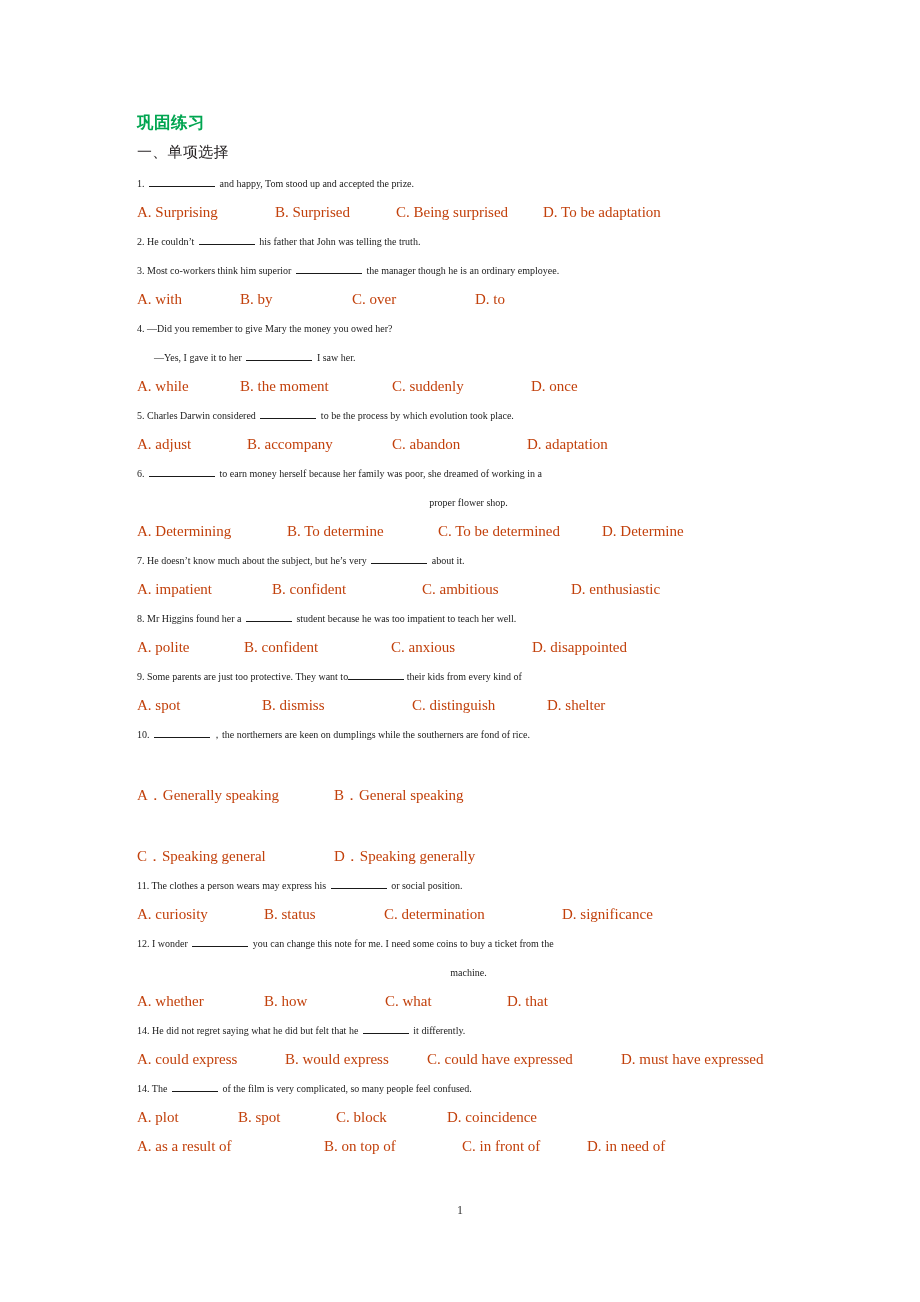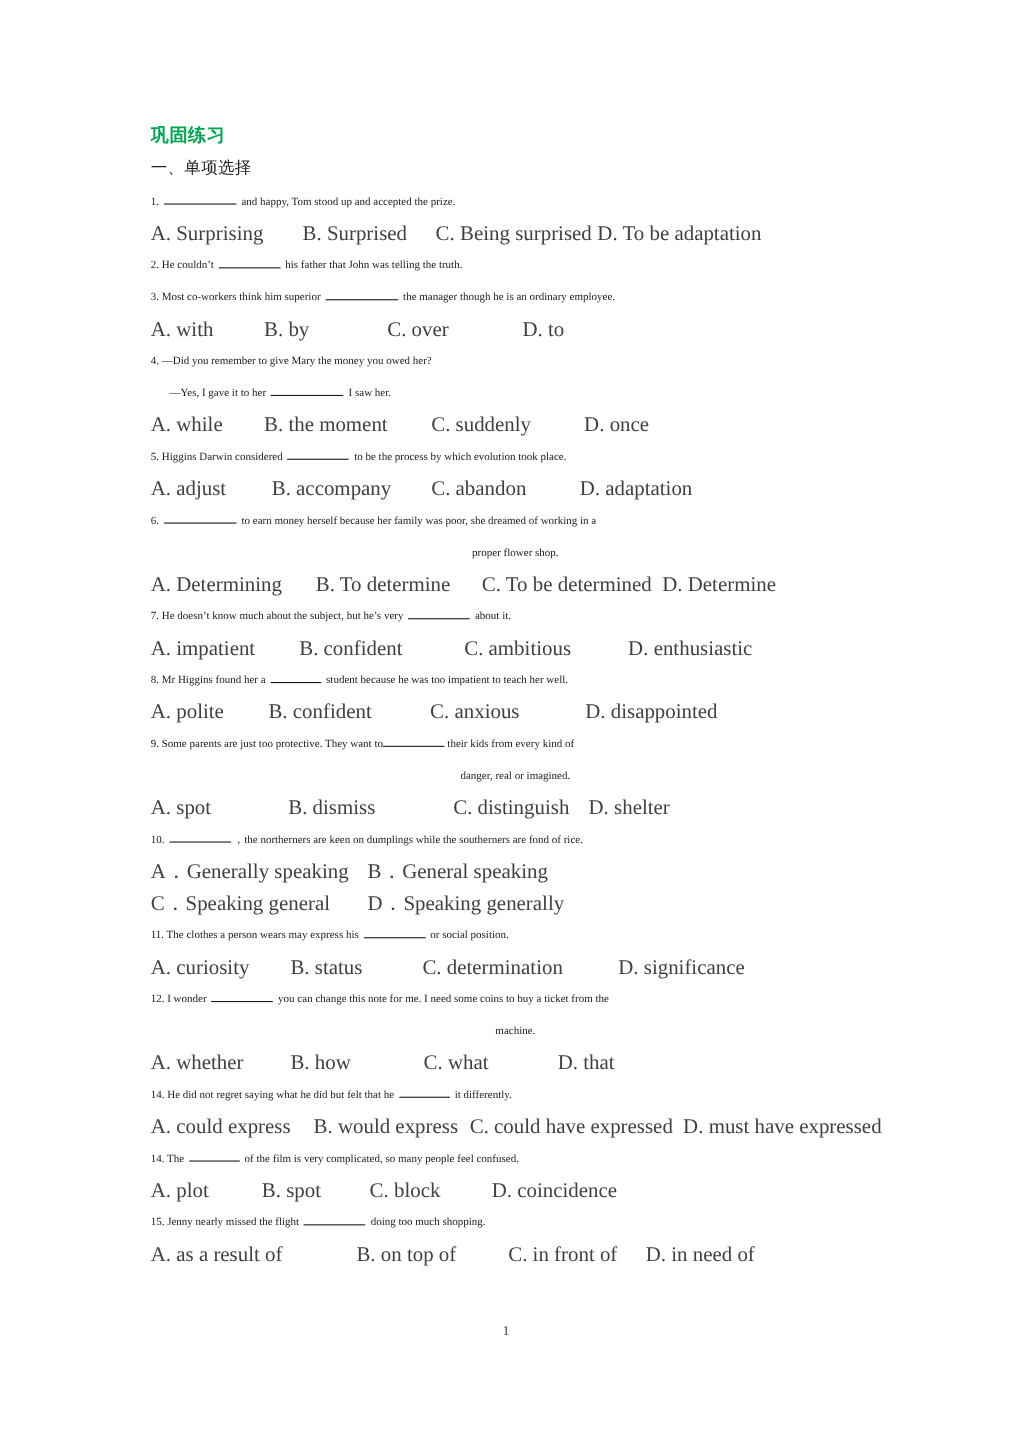--- a/index.html
+++ b/index.html
@@ -69,36 +69,37 @@
     vertical-align: baseline;
     height: 0.92em;
     margin: 0 2px;
   }
   .blank.w-s { width: 46px; }
   .blank.w-m { width: 56px; }
   .blank.w-l { width: 66px; }
   .blank.nospace { margin: 0 0 0 0; }
 
   .opts {
-    font-size: 19px;
+    font-size: 15px;
     line-height: 29px;
     margin: 0;
-    color: #404040;
+    color: #c2410c;
     position: relative;
     height: 29px;
     white-space: nowrap;
   }
   .opts span.opt {
     position: absolute;
     top: 0;
     left: 0;
     white-space: nowrap;
   }
   .opts.twocol {
     height: 29px;
+    margin-top: 32px;
   }
   .pagenum {
     position: absolute;
     left: 0;
     right: 0;
     top: 1203px;
     text-align: center;
     font-size: 12px;
     color: #333;
     font-family: "Liberation Serif", "DejaVu Serif", serif;
@@ -136,21 +137,21 @@
     <div class="q">
         <span class="cont"><span>—Yes, I gave it to her </span><span class="blank w-l"></span><span> I saw her.</span></span>
       </div>
     <div class="opts">
       <span class="opt" style="left:0px">A. while</span>
       <span class="opt" style="left:103px">B. the moment</span>
       <span class="opt" style="left:255px">C. suddenly</span>
       <span class="opt" style="left:394px">D. once</span>
     </div>
 
-    <div class="q"><span>5.</span> <span>Higgins Darwin considered </span><span class="blank w-m"></span><span> to be the process by which evolution took place.</span></div>
+    <div class="q"><span>5.</span> <span>Charles Darwin considered </span><span class="blank w-m"></span><span> to be the process by which evolution took place.</span></div>
     <div class="opts">
       <span class="opt" style="left:0px">A. adjust</span>
       <span class="opt" style="left:110px">B. accompany</span>
       <span class="opt" style="left:255px">C. abandon</span>
       <span class="opt" style="left:390px">D. adaptation</span>
     </div>
 
     <div class="q wrap"><span>6.</span> <span class="blank w-l"></span><span> to earn money herself because her family was poor, she dreamed of working in a</span><span class="l2">proper flower shop.</span></div>
     <div class="opts">
       <span class="opt" style="left:0px">A. Determining</span>
@@ -168,26 +169,26 @@
     </div>
 
     <div class="q"><span>8.</span> <span>Mr Higgins found her a </span><span class="blank w-s"></span><span> student because he was too impatient to teach her well.</span></div>
     <div class="opts">
       <span class="opt" style="left:0px">A. polite</span>
       <span class="opt" style="left:107px">B. confident</span>
       <span class="opt" style="left:254px">C. anxious</span>
       <span class="opt" style="left:395px">D. disappointed</span>
     </div>
 
-    <div class="q wrap"><span>9.</span> <span>Some parents are just too protective. They want to</span><span class="blank w-m nospace"></span><span> their kids from every kind of</span><span class="l2">danger, real or imagined.</span></div>
+    <div class="q wrap"><span>9.</span> <span>Some parents are just too protective. They want to</span><span class="blank w-m nospace"></span><span> their kids from every kind of</span></div>
     <div class="opts">
       <span class="opt" style="left:0px">A. spot</span>
       <span class="opt" style="left:125px">B. dismiss</span>
       <span class="opt" style="left:275px">C. distinguish</span>
-      <span class="opt" style="left:398px">D. shelter</span>
+      <span class="opt" style="left:410px">D. shelter</span>
     </div>
 
     <div class="q"><span>10.</span> <span class="blank w-m"></span><span>，the northerners are keen on dumplings while the southerners are fond of rice.</span></div>
     <div class="opts twocol">
       <span class="opt" style="left:0px">A．Generally speaking</span>
       <span class="opt" style="left:197px">B．General speaking</span>
     </div>
     <div class="opts twocol">
       <span class="opt" style="left:0px">C．Speaking general</span>
       <span class="opt" style="left:197px">D．Speaking generally</span>
@@ -218,21 +219,20 @@
     </div>
 
     <div class="q"><span>14.</span> <span>The </span><span class="blank w-s"></span><span> of the film is very complicated, so many people feel confused.</span></div>
     <div class="opts">
       <span class="opt" style="left:0px">A. plot</span>
       <span class="opt" style="left:101px">B. spot</span>
       <span class="opt" style="left:199px">C. block</span>
       <span class="opt" style="left:310px">D. coincidence</span>
     </div>
 
-    <div class="q"><span>15.</span> <span>Jenny nearly missed the flight </span><span class="blank w-m"></span><span> doing too much shopping.</span></div>
     <div class="opts">
       <span class="opt" style="left:0px">A. as a result of</span>
       <span class="opt" style="left:187px">B. on top of</span>
       <span class="opt" style="left:325px">C. in front of</span>
       <span class="opt" style="left:450px">D. in need of</span>
     </div>
 
   </div>
 
   <div class="pagenum">1</div>

